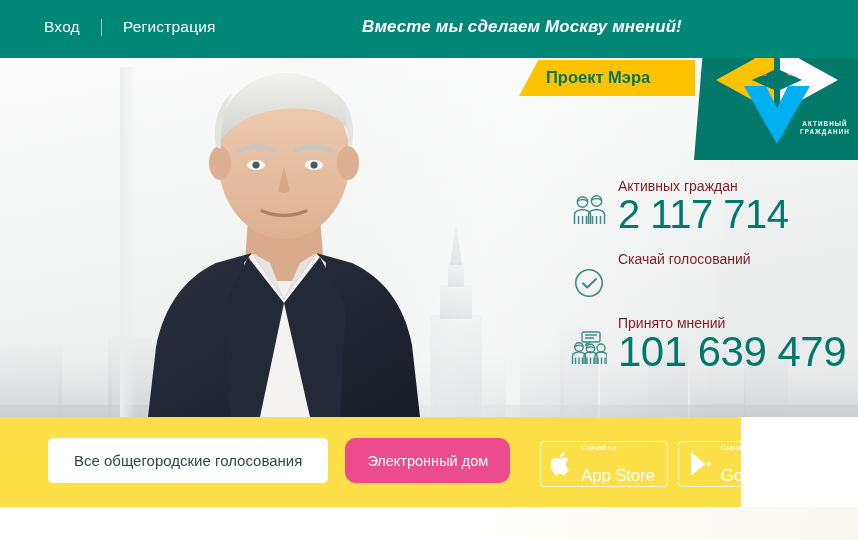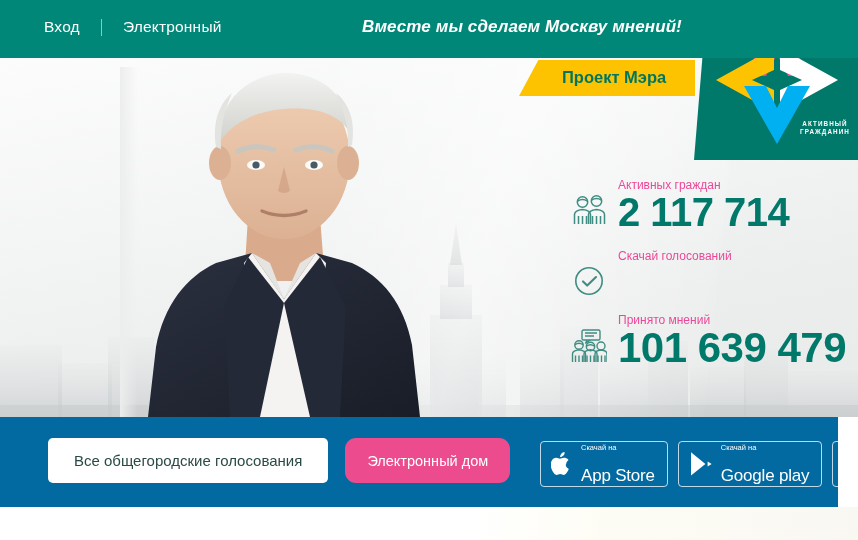--- a/index.html
+++ b/index.html
@@ -71,21 +71,20 @@
     position: absolute; left: 519px; top: 60px;
     width: 176px; height: 36px;
     background: #FDC300;
     clip-path: polygon(11% 0, 100% 0, 100% 100%, 0 100%);
     z-index: 25;
   }
   .project-banner span {
     position: absolute; left: 27px; top: 8px;
     color: #00765F; font-size: 16.5px; font-weight: bold;
     white-space: nowrap;
-    margin-left: 16px;
   }
 
   
   .logo-block {
     position: absolute; left: 694px; top: 0;
     width: 164px; height: 160px;
     background: #00796B;
     clip-path: polygon(8% 0, 100% 0, 100% 100%, 0 100%);
     z-index: 28;
   }
@@ -109,37 +108,37 @@
     display: flex; align-items: flex-start;
     margin-bottom: 16px;
   }
   .stat-icon {
     width: 46px; min-width: 46px;
     display: flex; align-items: center; justify-content: center;
     padding-top: 16px;
   }
   .stat-text { padding-left: 6px; }
   .stat-label {
-    color: #ec4899; font-size: 12px;
+    color: #7f1d1d; font-size: 14px;
     margin-bottom: 0px; white-space: nowrap;
   }
   .stat-value {
-    color: #00796B; font-weight: bold;
+    color: #00796B; font-weight: normal;
     line-height: 1.02; white-space: nowrap;
     letter-spacing: -.5px;
   }
   .v1 { font-size: 40px; }
   .v2 { font-size: 40px; }
   .v3 { font-size: 42px; }
 
   
   .footer {
     position: absolute; left: 0; top: 417px;
-    width: 838px; height: 90px;
-    background: #0369a1;
+    width: 741px; height: 90px;
+    background: #fde047;
     z-index: 30;
   }
   .btn-row {
     position: absolute; left: 48px; top: 21px;
     display: flex; align-items: center; gap: 17px;
   }
   .btn-white {
     background: #ffffff; color: #2b4a46;
     border-radius: 5px;
     height: 45px; padding: 0 26px;
@@ -292,21 +291,21 @@
 
       <rect x="0" y="0" width="80" height="350" fill="url(#edgefade)"></rect>
     </svg>
 
   </div>
 
   <div class="topbar">
     <div class="topbar-links">
       <span class="topbar-link">Вход</span>
       <span class="topbar-sep"></span>
-      <span class="topbar-link">Электронный</span>
+      <span class="topbar-link">Регистрация</span>
     </div>
     <div class="slogan">Вместе мы сделаем Москву мнений!</div>
   </div>
 
   <div class="project-banner">
     <span>Проект Мэра</span>
   </div>
 
   <div class="logo-block">
     <svg class="logo-mark" width="150" height="150" viewBox="0 0 150 150">

